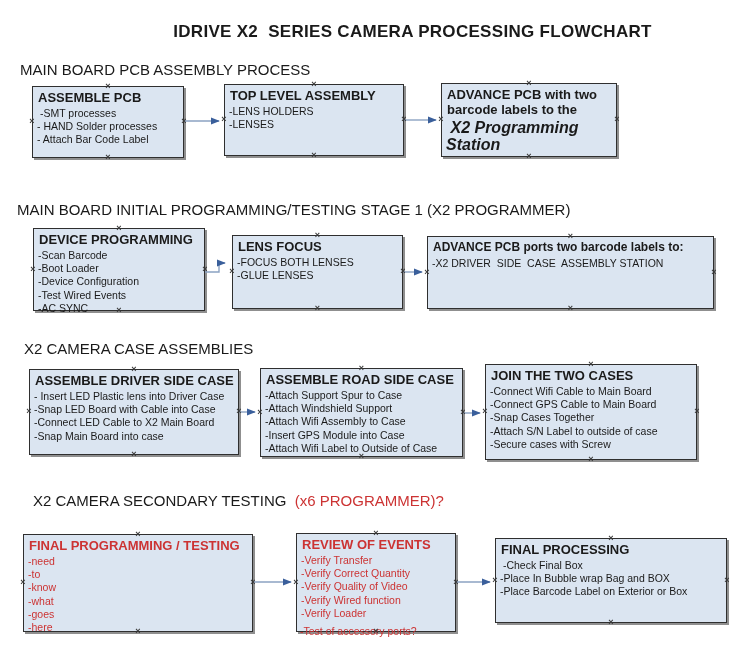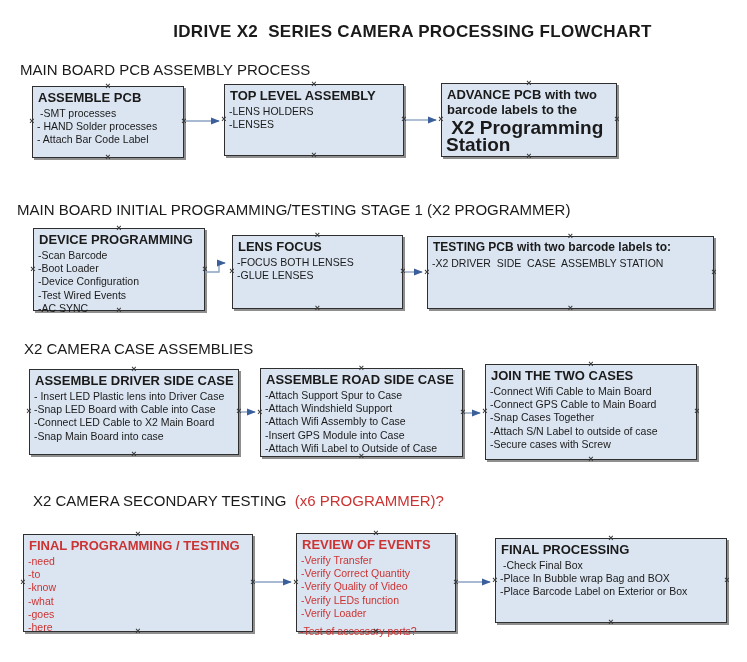--- a/index.html
+++ b/index.html
@@ -18,21 +18,21 @@
     position:absolute;background:var(--box-fill,#dbe5f1);
     border:1px solid var(--box-border,#2f2f2f);
     box-shadow:2px 2px 0 var(--box-shadow,#8f8f8f);
     box-sizing:border-box;
   }
   .fbox.red .fbox-title,.fbox.red .fitem{color:var(--accent-red,#cc3333);}
   .fbox-title{font-size:13px;font-weight:bold;line-height:15px;padding:3px 4px 0 5px;white-space:pre-wrap;}
   .t-sm .fbox-title{font-size:12px;}
   .fbox-items{padding:2px 3px 0 4px;}
   .fitem{font-size:10.5px;line-height:13.2px;white-space:pre-wrap;}
-  .bold-items .fitem{font-size:19px;font-weight:bold;line-height:17px;}
+  .bold-items .fitem{font-size:16px;font-weight:bold;line-height:17px;font-style:italic;}
   .overflow{position:absolute;bottom:-7px;left:3px;font-size:10.5px;line-height:13px;white-space:pre;color:var(--accent-red,#cc3333);text-align:center;}
   .cp{
     position:absolute;font-size:9px;line-height:7px;height:7px;width:8px;
     text-align:center;color:#3a3a3a;font-weight:bold;z-index:3;pointer-events:none;
   }
   .cp-t{top:-4px;left:50%;margin-left:-4px;}
   .cp-b{bottom:-4px;left:50%;margin-left:-4px;}
   .cp-l{left:-5px;top:50%;margin-top:-4px;}
   .cp-r{right:-5px;top:50%;margin-top:-4px;}
   .connectors{position:absolute;top:0;left:0;z-index:2;pointer-events:none;}
@@ -101,21 +101,21 @@
     <div class="fbox-items">
         <div class="fitem">-FOCUS BOTH LENSES</div>
         <div class="fitem">-GLUE LENSES</div>
       </div>
   <span class="cp cp-t">×</span>
       <span class="cp cp-r">×</span>
       <span class="cp cp-b">×</span>
       <span class="cp cp-l">×</span>
     </div>
   <div class="fbox t-sm" style="left:427px;top:236px;width:287px;height:73px">
-    <div class="fbox-title">TESTING PCB with two barcode labels to:</div>
+    <div class="fbox-title">ADVANCE PCB ports two barcode labels to:</div>
     <div class="fbox-items">
         <div class="fitem">-X2 DRIVER  SIDE  CASE  ASSEMBLY STATION</div>
       </div>
   <span class="cp cp-t">×</span>
       <span class="cp cp-r">×</span>
       <span class="cp cp-b">×</span>
       <span class="cp cp-l">×</span>
     </div>
 
   <div class="sec-h" style="left:24px;top:340px">X2 CAMERA CASE ASSEMBLIES</div>
@@ -176,21 +176,21 @@
       <span class="cp cp-r">×</span>
       <span class="cp cp-b">×</span>
       <span class="cp cp-l">×</span>
     </div>
   <div class="fbox red" style="left:296px;top:533px;width:160px;height:99px">
     <div class="fbox-title">REVIEW OF EVENTS</div>
     <div class="fbox-items">
         <div class="fitem">-Verify Transfer</div>
         <div class="fitem">-Verify Correct Quantity</div>
         <div class="fitem">-Verify Quality of Video</div>
-        <div class="fitem">-Verify LEDs function</div>
+        <div class="fitem">-Verify Wired function</div>
         <div class="fitem">-Verify Loader</div>
       </div>
     <div class="overflow">-Test of accessory ports?</div>
   <span class="cp cp-t">×</span>
       <span class="cp cp-r">×</span>
       <span class="cp cp-b">×</span>
       <span class="cp cp-l">×</span>
     </div>
   <div class="fbox" style="left:495px;top:538px;width:232px;height:85px">
     <div class="fbox-title">FINAL PROCESSING</div>

